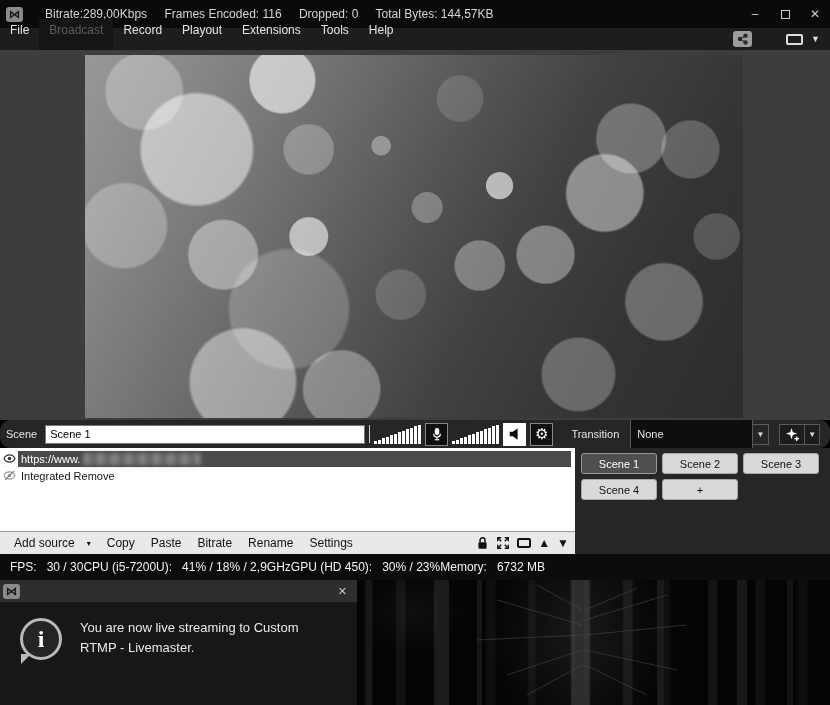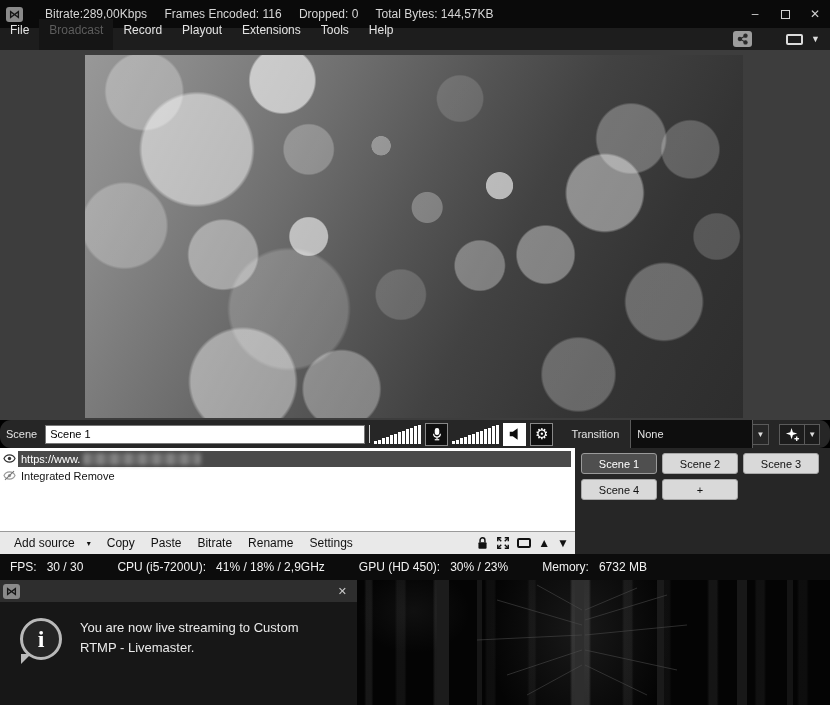--- a/index.html
+++ b/index.html
@@ -118,21 +118,21 @@
                   align-content:flex-start; gap:5px; }
   .scene-btn { width:76px; height:21px; background:#d9d9d9; border:1px solid #a8a8a8;
                border-radius:3px; color:#111; font-size:11px; display:flex;
                align-items:center; justify-content:center; }
   .scene-btn.active { background:#4f4f4f; color:#fff; border-color:#9a9a9a; }
 
   
   .status-bar { height:26px; background:#0c0c0c; display:flex; align-items:center;
                 color:#f2f2f2; font-size:12px; padding-left:10px; flex:none; }
   .stat-label { margin-right:10px; }
-  .stat-value { margin-right:34px; }
+  .stat-value { }
 
   
   .bottom-row { flex:1; display:flex; }
   .notification { width:357px; display:flex; flex-direction:column; flex:none; }
   .notif-header { height:22px; background:#2e2e2e; display:flex; align-items:center; padding:0 10px 0 3px; }
   .notif-spacer { flex:1; }
   .notif-close { color:#c9c9c9; font-size:11px; }
   .notif-body { flex:1; background:#171717; display:flex; padding:16px 28px 0 20px; }
   .info-bubble { width:42px; height:42px; border:3px solid #b9b9b9; border-radius:50%;
                  background:#242424; color:#fff; display:flex; align-items:center;

